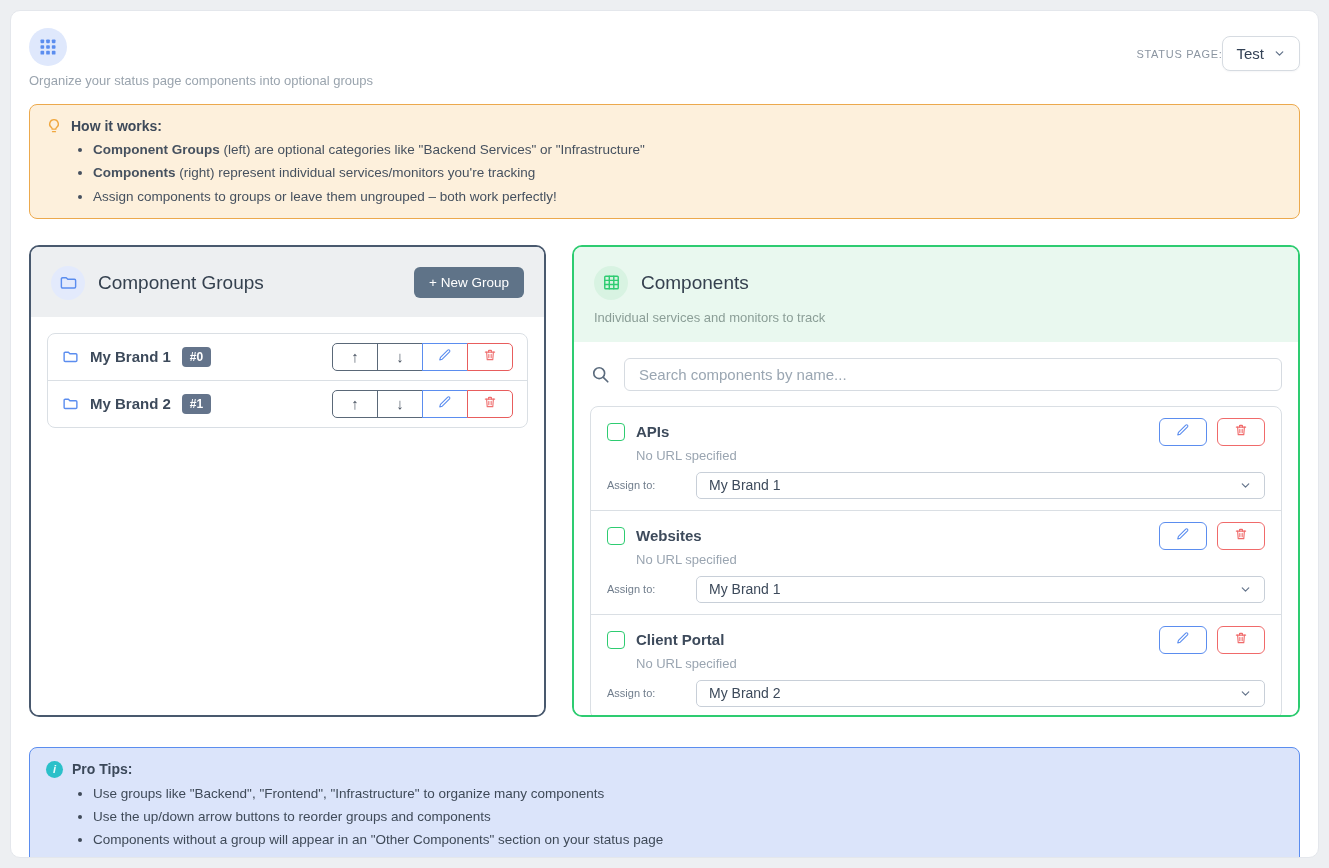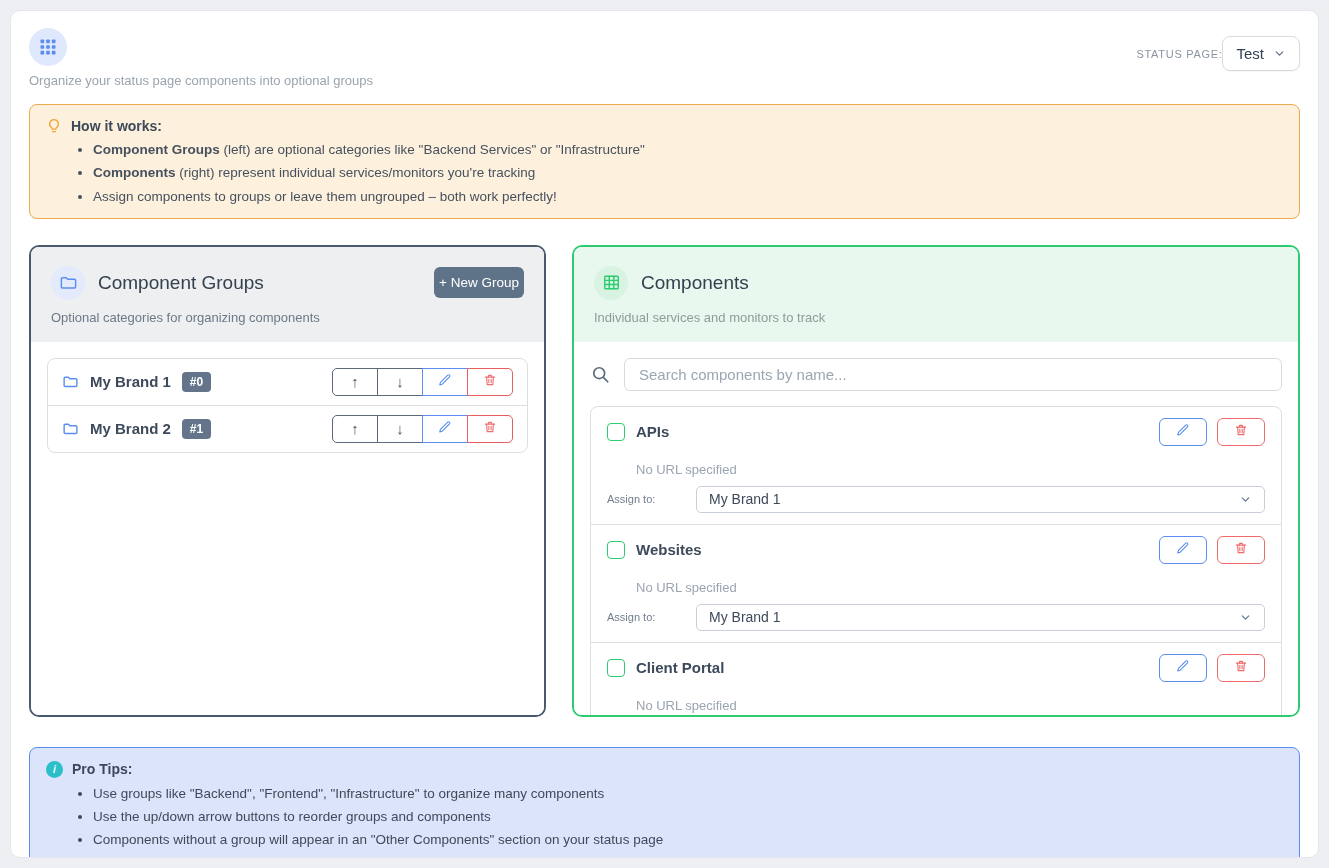--- a/index.html
+++ b/index.html
@@ -67,21 +67,21 @@
     display:flex; align-items:center; justify-content:center; flex:none;
   }
   .panel-groups .panel-icon { background:#e3eafc; color:#5b8def; }
   .panel-components .panel-icon { background:#d8f3e2; color:#2ecc71; }
   .panel-title { font-size:19px; font-weight:500; color:#35414f; margin-left:13px; }
   .spacer { flex:1; }
   .btn-primary {
     border:none; border-radius:6px; color:#fff; font-size:13.5px;
     font-family:"Liberation Sans",sans-serif; cursor:pointer;
   }
-  .new-group-btn { background:#5f7388; padding:8px 5px;margin-left:36px; }
+  .new-group-btn { background:#5f7388; padding:8px 15px;margin-left:36px; }
   .new-comp-btn { background:#2ecc71; padding:9px 17px; }
   .panel-sub { margin-top:10px; font-size:13px; }
   .panel-groups .panel-sub { color:#6d7987; }
   .panel-components .panel-sub { color:#8b9e97; }
   .panel-body { flex:1; background:#fff; padding:16px; }
   
   .group-list { border:1px solid #dadfe4; border-radius:8px; }
   .group-row { display:flex; align-items:center; padding:9px 14px; }
   .group-row + .group-row { border-top:1px solid #dadfe4; }
   .folder-sm { color:#5b8def; display:flex; flex:none; }
@@ -119,21 +119,21 @@
     background:#fff; cursor:pointer; flex:none;
   }
   .comp-name { margin-left:11px; font-size:15px; font-weight:700; color:#3d4a5b; }
   .comp-actions { margin-left:auto; display:flex; gap:10px; }
   .action-btn {
     width:48px; height:28px; border-radius:6px; background:#fff; cursor:pointer;
     display:flex; align-items:center; justify-content:center;
   }
   .action-btn.edit { border:1px solid #5b8def; color:#5b8def; }
   .action-btn.delete { border:1px solid #f06a6a; color:#f06a6a; }
-  .comp-url { margin:15px 0 0 29px; font-size:13px; color:#9aa5b1; line-height:17px; }
+  .comp-url { margin:1px 0 0 29px; font-size:13px; color:#9aa5b1; line-height:17px; }
   .assign-row { display:flex; align-items:center; margin-top:8px; }
   .assign-label { font-size:11px; color:#707d8c; width:89px; flex:none; }
   .assign-select {
     flex:1; display:flex; align-items:center; justify-content:space-between;
     border:1px solid #c8cfd8; border-radius:5px; height:27px; padding:0 12px;
     font-size:14px; color:#3d4a5b; background:#fff; cursor:pointer;
   }
   
   .tips-box {
     margin-top:30px;
@@ -211,21 +211,20 @@
         <div class="panel-title-row">
           <span class="panel-icon">
             <svg width="19" height="19" viewBox="0 0 24 24" fill="none" stroke="currentColor" stroke-width="1.8" stroke-linecap="round" stroke-linejoin="round">
               <path d="M3 7.5A1.5 1.5 0 0 1 4.5 6h4.6l2 2h8.4A1.5 1.5 0 0 1 21 9.5v8a1.5 1.5 0 0 1-1.5 1.5h-15A1.5 1.5 0 0 1 3 17.5z"></path>
             </svg>
           </span>
           <h2 class="panel-title">Component Groups</h2>
           <span class="spacer"></span>
           <button class="btn-primary new-group-btn">+ New Group</button>
         </div>
-        <div class="panel-sub">Optional categories for organizing components</div>
       </div>
       <div class="panel-body">
         <div class="group-list">
 
           <div class="group-row">
             <span class="folder-sm">
               <svg width="17" height="17" viewBox="0 0 24 24" fill="none" stroke="currentColor" stroke-width="2" stroke-linecap="round" stroke-linejoin="round">
                   <path d="M3 7.5A1.5 1.5 0 0 1 4.5 6h4.6l2 2h8.4A1.5 1.5 0 0 1 21 9.5v8a1.5 1.5 0 0 1-1.5 1.5h-15A1.5 1.5 0 0 1 3 17.5z"></path>
                 </svg>
             </span>

